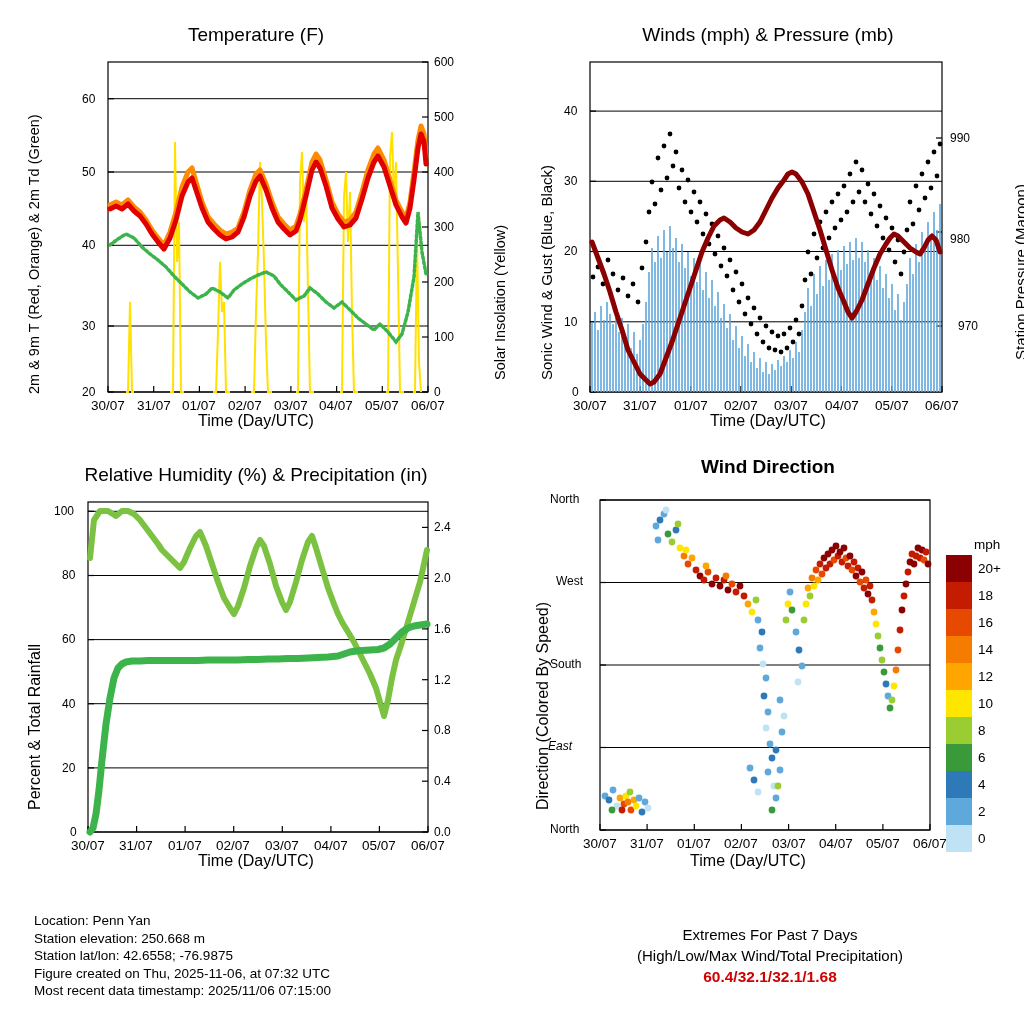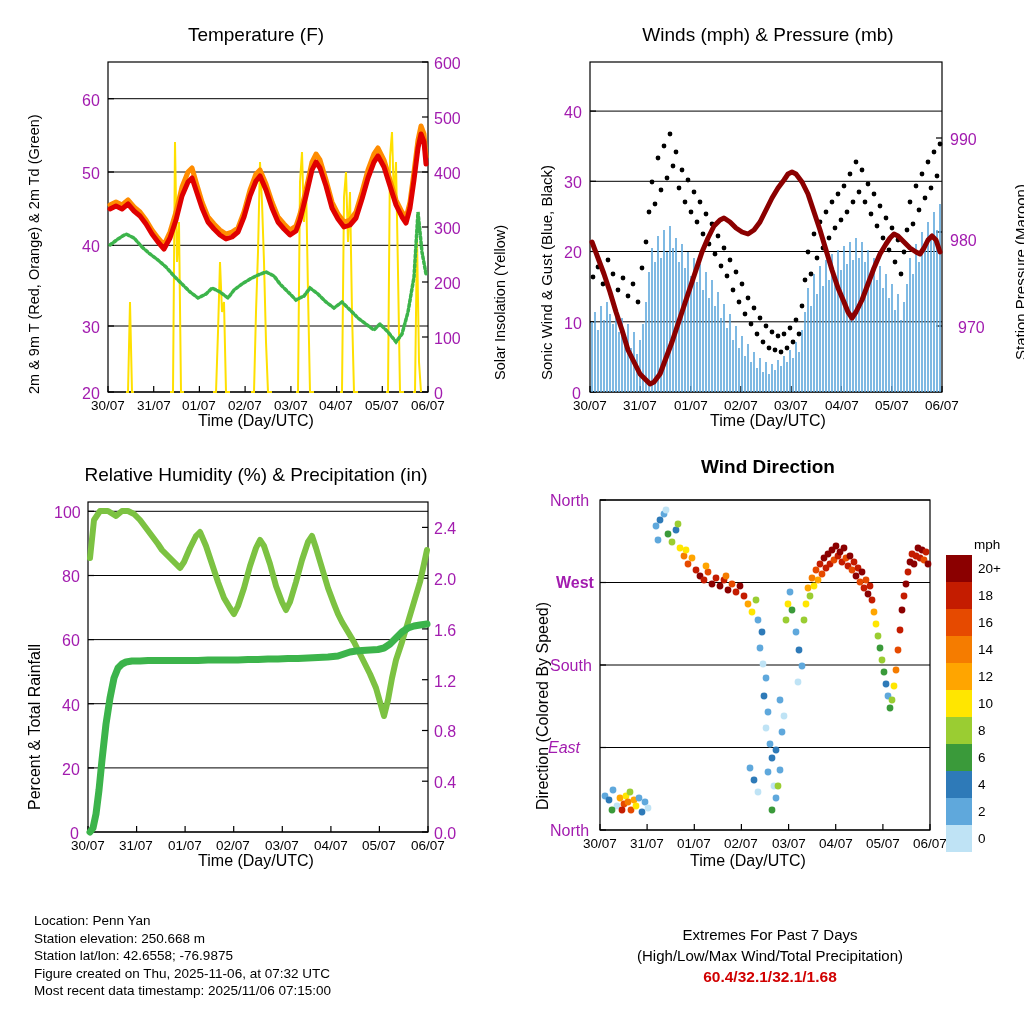--- a/index.html
+++ b/index.html
@@ -10,21 +10,21 @@
   }
   .panel{position:absolute;}
   .ptitle{
     position:absolute;text-align:center;font-size:19px;color:#000;
     width:100%;left:0;
   }
   .axis-label{position:absolute;font-size:16px;color:#000;}
   .vlabel{
     transform-origin:0 0;white-space:nowrap;
   }
-  .tick{position:absolute;font-size:16px;color:#a21caf;}
+  .tick{position:absolute;font-size:12px;color:#000000;}
   .tickx{position:absolute;font-size:13.5px;color:#000;text-align:center;}
   svg{display:block;}
   .frame{fill:none;stroke:#000;stroke-width:1.2;}
   .grid{stroke:#000;stroke-width:1;}
   .footer{position:absolute;font-size:13.5px;line-height:17.5px;color:#000;}
   .extremes{position:absolute;text-align:center;font-size:15px;line-height:21px;}
   .extremes .vals{color:#d00000;font-weight:bold;font-size:15.5px;}
   .legend-title{position:absolute;font-size:13.5px;}
   .legend-lab{position:absolute;font-size:13.5px;}
 </style>
@@ -618,21 +618,21 @@
         <circle cx="328" cy="64" r="3.4" fill="#8b0000"></circle>
 
         <circle cx="150" cy="268" r="3.4" fill="#5fa8dc"></circle>
           <circle cx="154" cy="280" r="3.4" fill="#2e7ab8"></circle>
         <circle cx="158" cy="292" r="3.4" fill="#bfe3f5"></circle>
       </g>
     </g>
   </svg>
 
   <div class="tick" style="left:38px;top:52px;">North</div>
-  <div class="tick" style="left:44px;top:134px;font-weight:bold;">West</div>
+  <div class="tick" style="left:44px;top:134px;">West</div>
   <div class="tick" style="left:38px;top:217px;">South</div>
   <div class="tick" style="left:36px;top:299px;font-style:italic;">East</div>
   <div class="tick" style="left:38px;top:382px;">North</div>
 
   <div class="tickx" style="left:58px;top:396px;width:60px;">30/07</div>
   <div class="tickx" style="left:105px;top:396px;width:60px;">31/07</div>
   <div class="tickx" style="left:152px;top:396px;width:60px;">01/07</div>
   <div class="tickx" style="left:199px;top:396px;width:60px;">02/07</div>
   <div class="tickx" style="left:247px;top:396px;width:60px;">03/07</div>
   <div class="tickx" style="left:294px;top:396px;width:60px;">04/07</div>

